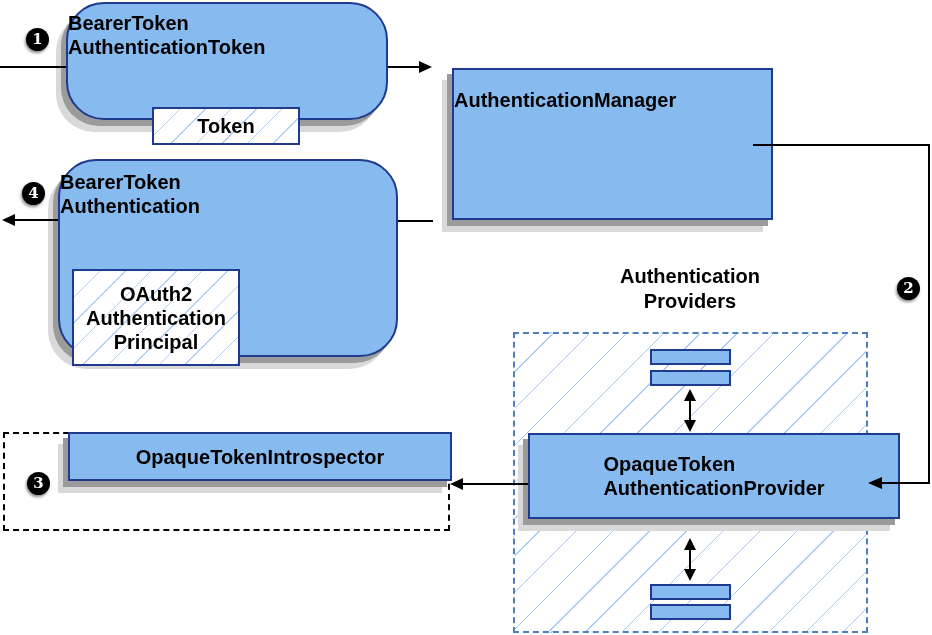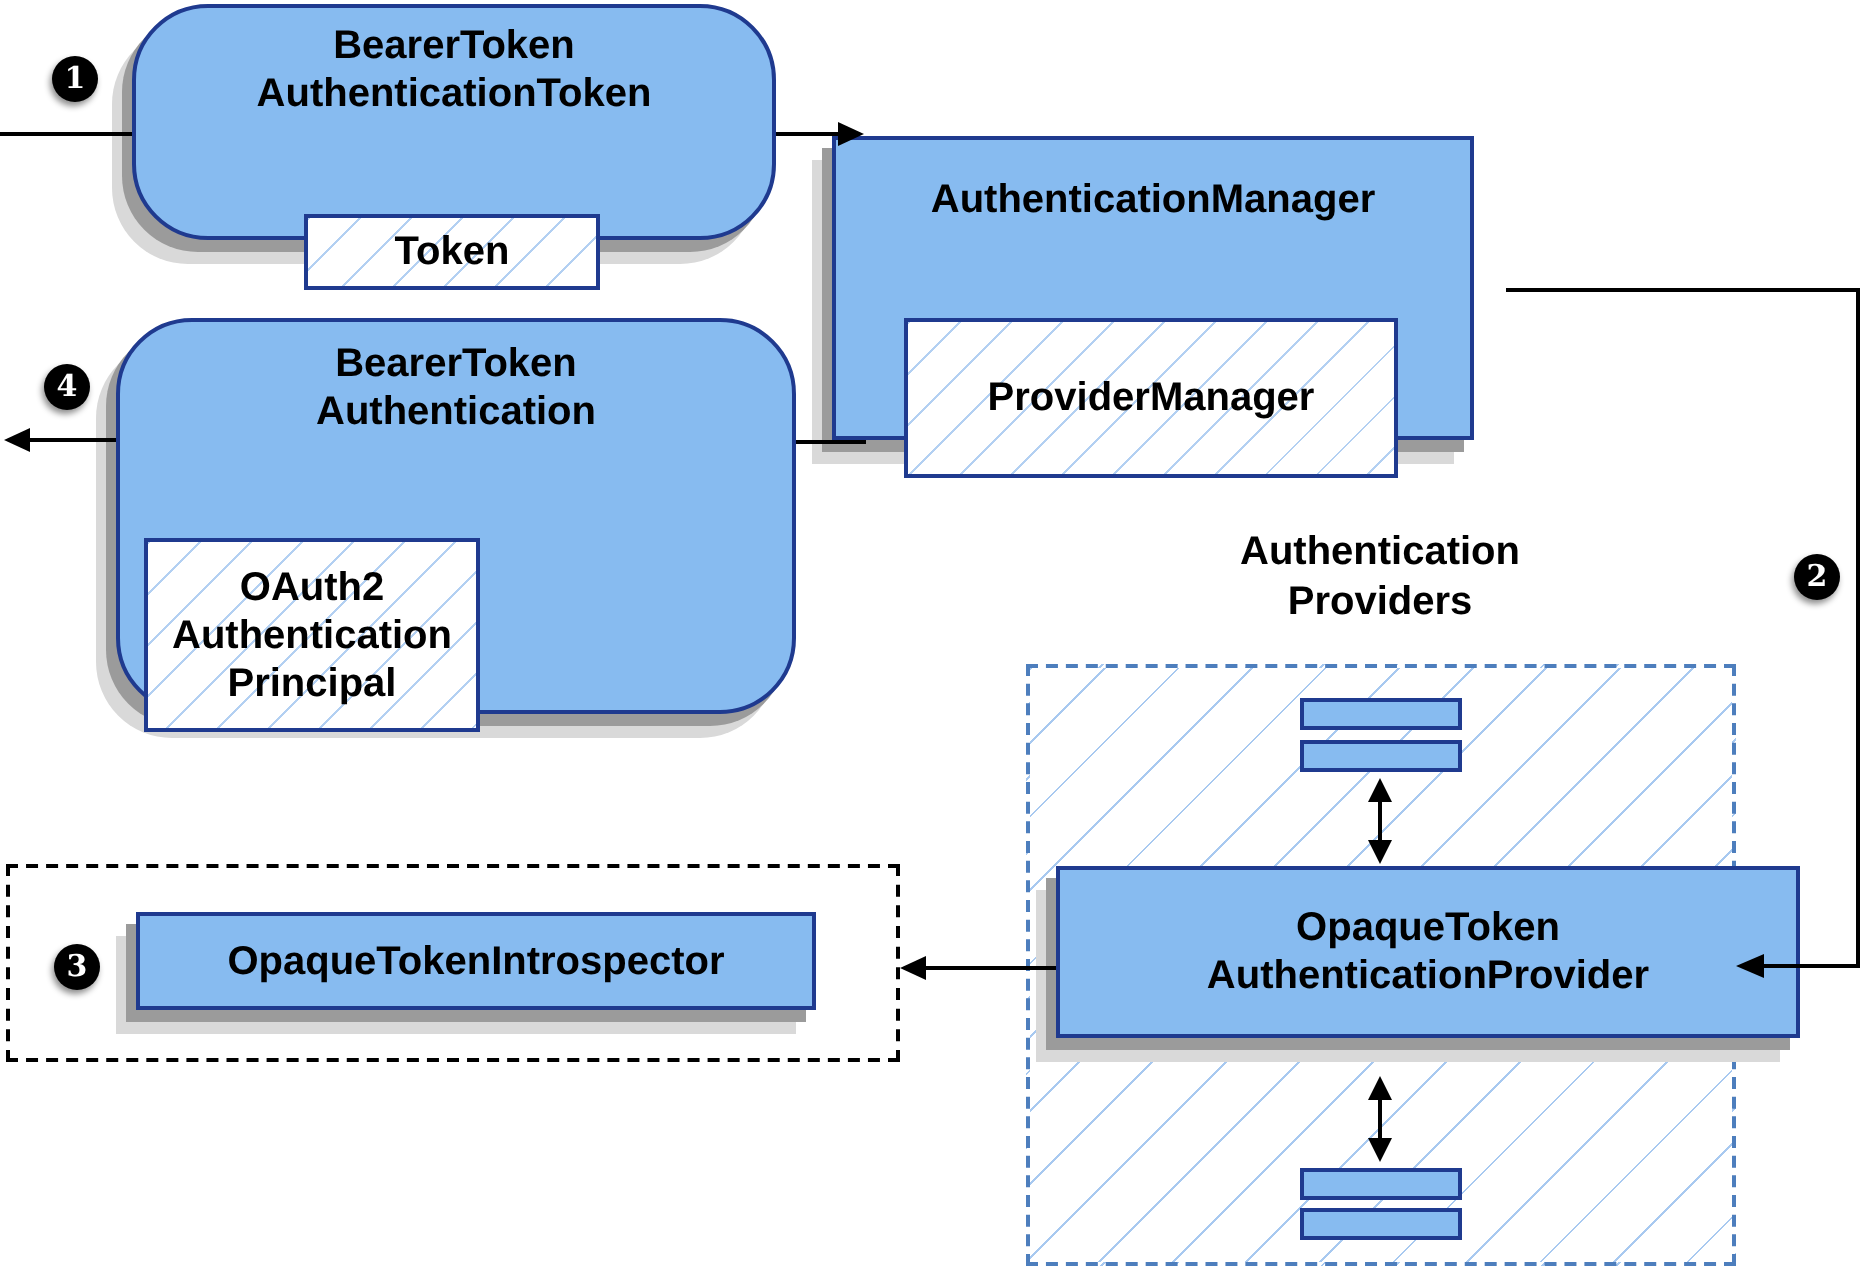--- a/index.html
+++ b/index.html
@@ -19,21 +19,21 @@
     box-sizing: border-box;
     background: var(--box-fill, #87bbf0);
     border: 2px solid var(--box-border, #1f3a8f);
     box-shadow: -5px 6px 0 var(--shadow-dark, #9b9b9b),
                 -10px 12px 0 var(--shadow-light, #d9d9d9);
     z-index: 2;
   }
   .rounded { border-radius: 38px; }
   .flex-center { display: flex; align-items: center; justify-content: center; }
   .node-title {
-    text-align: center;
+    text-align: left;
     font-size: 20px;
     line-height: 24px;
     white-space: pre-line;
   }
   
   .inner-box {
     position: absolute;
     box-sizing: border-box;
     background-color: #ffffff;
     background-image: repeating-linear-gradient(135deg,
@@ -112,39 +112,38 @@
 
   <div class="label" style="left:590px; top:264px; width:200px">Authentication
 Providers</div>
 
   <div class="node rounded" style="left:66px; top:2px; width:322px; height:118px">
     <div class="node-title" style="margin-top:7px">BearerToken
 AuthenticationToken</div>
     <div class="inner-box" style="left:84px; top:71px; width:148px; height:38px">Token</div>
   </div>
 
-  <div class="node" style="left:416px; top:68px; width:321px; height:152px">
+  <div class="node" style="left:452px; top:68px; width:321px; height:152px">
     <div class="node-title" style="margin-top:18px">AuthenticationManager</div>
-    <div class="inner-box" style="left:34px; top:57px; width:247px; height:80px">ProviderManager</div>
   </div>
 
   <div class="node rounded" style="left:58px; top:159px; width:340px; height:198px">
     <div class="node-title" style="margin-top:9px">BearerToken
 Authentication</div>
     <div class="inner-box" style="left:12px; top:76px; width:168px; height:97px">OAuth2
 Authentication
 Principal</div>
   </div>
 
   <div class="node flex-center" style="left:528px; top:433px; width:372px; height:86px">
     <div class="node-title">OpaqueToken
 AuthenticationProvider</div>
   </div>
 
-  <div class="node flex-center" style="left:68px; top:456px; width:340px; height:49px">
+  <div class="node flex-center" style="left:68px; top:432px; width:384px; height:49px">
     <div class="node-title">OpaqueTokenIntrospector</div>
   </div>
 
   <div class="bar" style="left:650px; top:349px"></div>
   <div class="bar" style="left:650px; top:370px"></div>
   <div class="bar" style="left:650px; top:584px"></div>
   <div class="bar" style="left:650px; top:604px"></div>
 
   <div class="badge" style="left:26px;  top:28px">1</div>
   <div class="badge" style="left:897px; top:277px">2</div>

